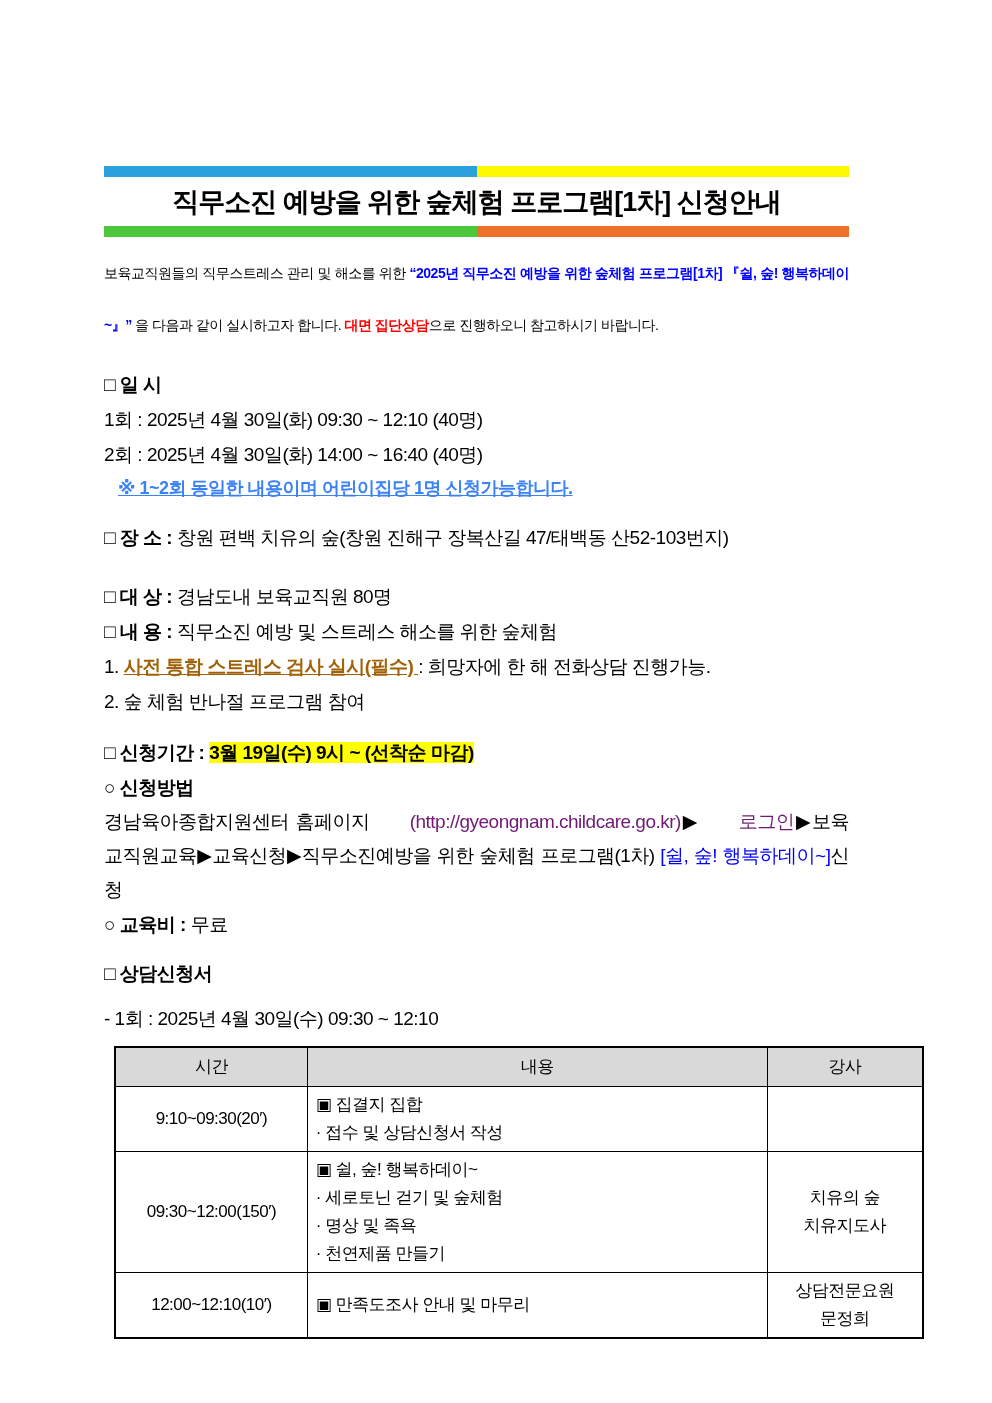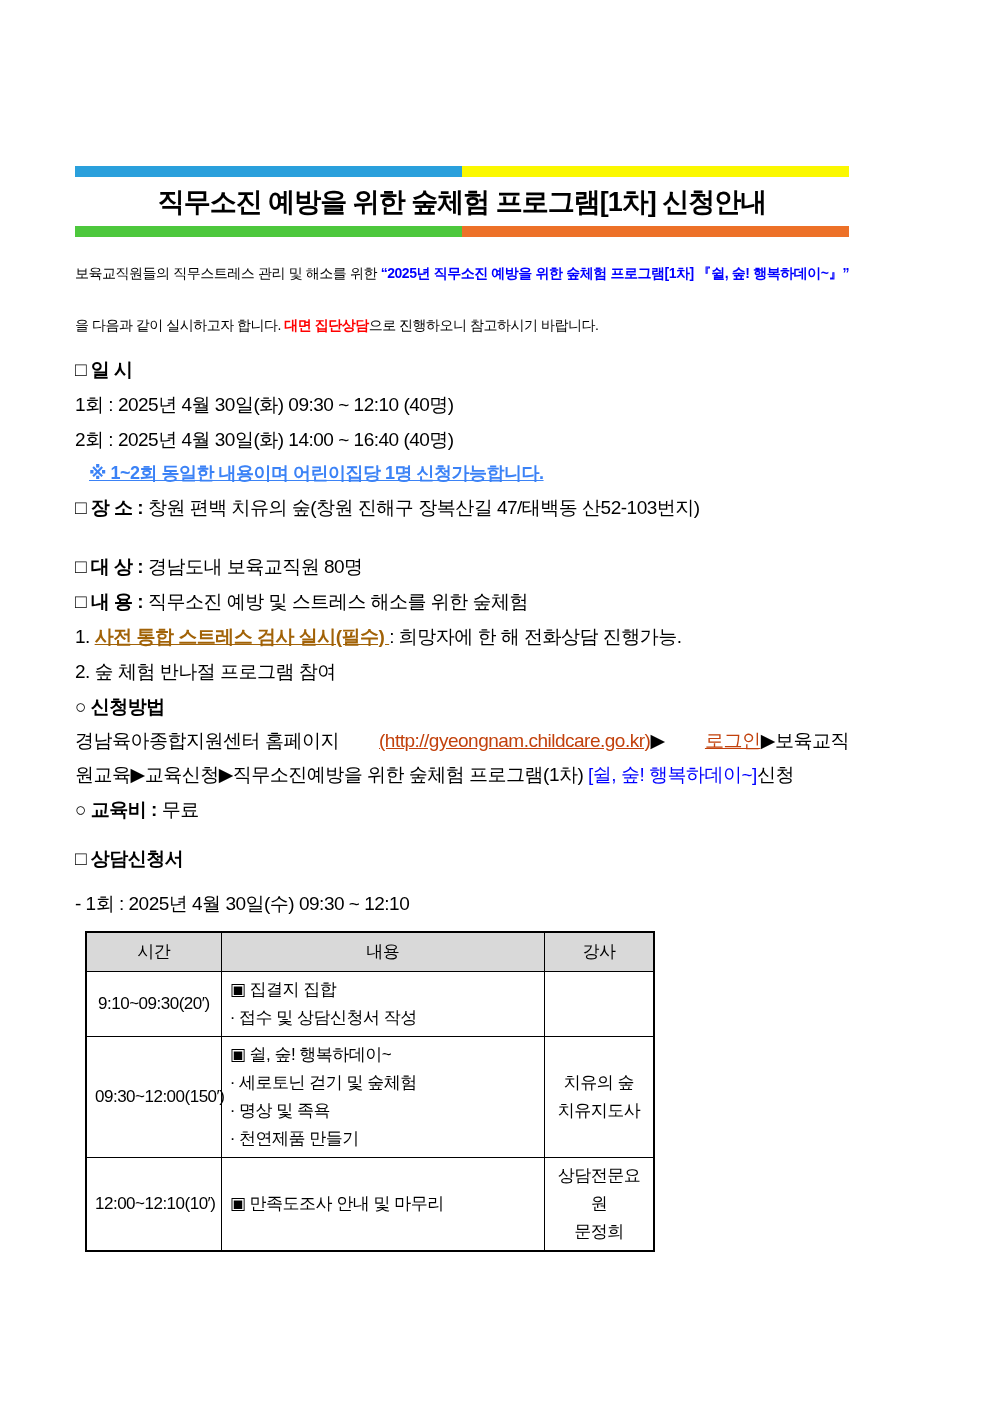--- a/index.html
+++ b/index.html
@@ -1,18 +1,18 @@
 <!DOCTYPE html>
 <html><head>
 <meta charset="utf-8">
 <style>
   html,body{margin:0;padding:0;background:#888;}
   .page{
     width:992px;height:1403px;background:#ffffff;margin:0 auto;
-    box-sizing:border-box;padding:166px 143px 0 75px;position:relative;
+    box-sizing:border-box;padding:166px 143px 0 104px;position:relative;
     font-family:"Liberation Sans","DejaVu Sans",sans-serif;color:#000;
   }
   .bar-row{display:flex;height:11px;width:100%;}
   .bar{flex:1;height:100%;}
   .bar-blue{background:#2AA0DC;}
   .bar-yellow{background:#FBF800;}
   .bar-green{background:#4DC83D;}
   .bar-orange{background:#ED7128;}
   .doc-title{
     font-size:27px;font-weight:bold;text-align:center;
@@ -22,29 +22,29 @@
   .para{font-size:14px;line-height:52px;text-align:justify;margin-top:10px;letter-spacing:-0.5px;}
   .bold{font-weight:bold;}
   .blue{color:#0000FF;font-weight:bold;}
   .red{color:#FF0000;font-weight:bold;}
   .red-underline{color:#a16207;font-weight:bold;text-decoration:underline;}
   .green-note{
     color:#3b82f6;font-weight:bold;text-decoration:underline;
     font-size:18px;line-height:32px;padding-left:14px;letter-spacing:-0.5px;
   }
   .hl{background:#FFFF00;font-weight:bold;}
-  .link{color:#c2410c;text-decoration:underline;cursor:pointer;margin-left:40px;}
+  .link{color:#701a75;cursor:pointer;margin-left:40px;}
   .blue-plain{color:#0000FF;margin-top:8px;}
-  .mt4{margin-top:1px;}
+  .mt4{margin-top:16px;}
   .mt14{margin-top:14px;}
   .mb24{margin-bottom:24px;}
   .method-para{font-size:19px;line-height:34px;text-align:justify;letter-spacing:-0.5px;}
   .sub-line{margin-top:10px;}
   table.schedule{
-    border-collapse:collapse;width:570px;margin:10px 0 0 10px;
+    border-collapse:collapse;width:810px;margin:10px 0 0 10px;
     font-size:17px;table-layout:fixed;border-radius:17px;
   }
   table.schedule th,table.schedule td{
     border:1px solid #000;padding:4px 8px;line-height:28px;
     vertical-align:middle;letter-spacing:-0.5px;
   }
   table.schedule{border:2px solid #000;}
   table.schedule th{
     background:#D9D9D9;font-weight:normal;height:30px;text-align:center;
   }
@@ -90,20 +90,23 @@
   <div>
     <div class="ln">
       <span class="bold">□ 내 용 :</span><span>  직무소진 예방 및 스트레스 해소를 위한 숲체험</span>
     </div>
     <div class="ln">
       <span> 1. </span><span class="red-underline">사전 통합 스트레스 검사 실시(필수) </span><span> : 희망자에 한 해 전화상담 진행가능.</span>
     </div>
     <div class="ln"> 2. 숲 체험 반나절 프로그램 참여</div>
   </div>
 
+  <div class="ln mt4">
+    <span class="bold">□ 신청기간 : </span><span class="hl">3월 19일(수) 9시 ~ (선착순 마감)</span>
+  </div>
 
   <div>
     <div class="ln bold">○ 신청방법</div>
     <div class="method-para">
       <span>경남육아종합지원센터  홈페이지</span><span class="link">(http://gyeongnam.childcare.go.kr)</span><span>▶</span><span class="link">로그인</span><span>▶</span><span>보육교</span><span>직원교육</span><span>▶</span><span>교육신청</span><span>▶</span><span>직무소진예방을 위한 숲체험 프로그램(1차) </span><span class="blue-plain">[쉴, 숲! 행복하데이~]</span><span>신청</span>
     </div>
   </div>
 
   <div class="ln">
     <span class="bold">○ 교육비 : </span><span>무료</span>

